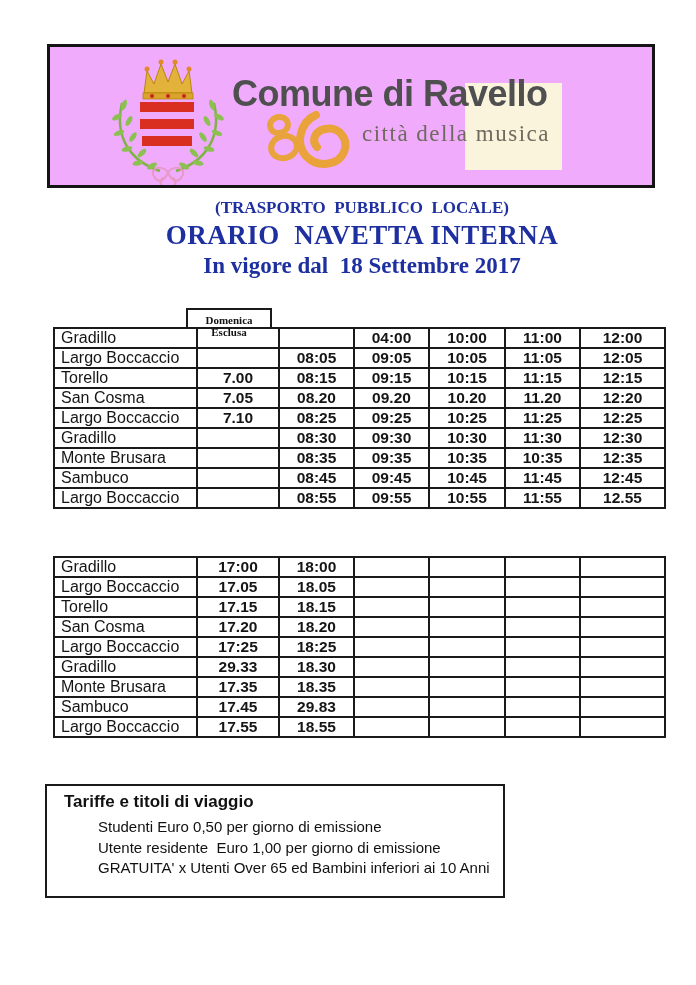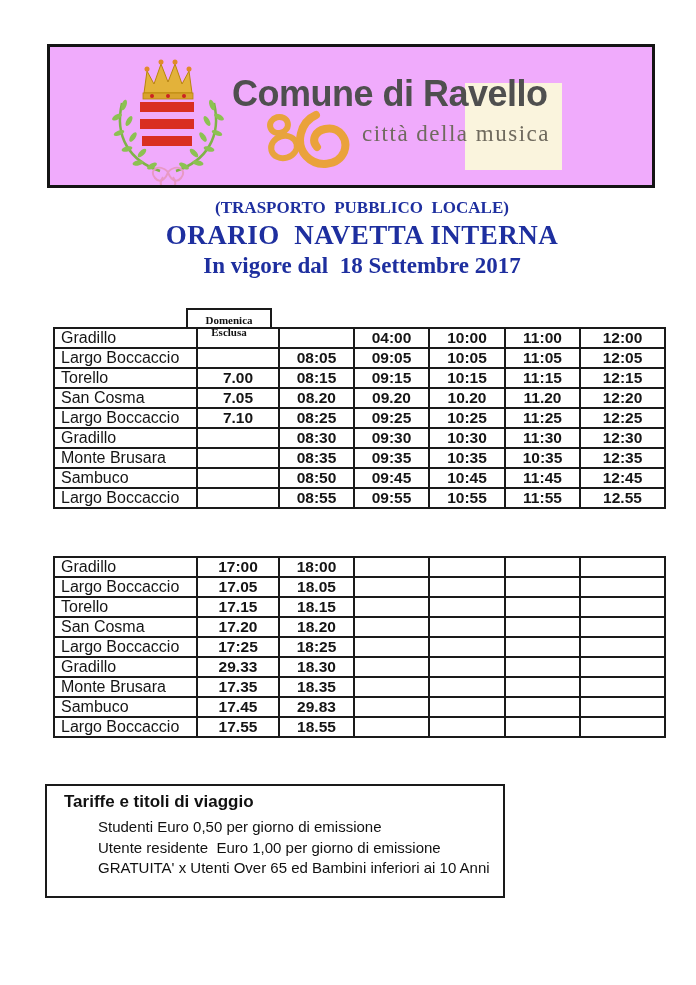--- a/index.html
+++ b/index.html
@@ -179,21 +179,21 @@
           <td class="time"></td>
           <td class="time">08:35</td>
           <td class="time">09:35</td>
           <td class="time">10:35</td>
           <td class="time">10:35</td>
           <td class="time">12:35</td>
         </tr>
         <tr>
           <td class="stop">Sambuco</td>
           <td class="time"></td>
-          <td class="time">08:50</td>
+          <td class="time">08:45</td>
           <td class="time">09:45</td>
           <td class="time">10:45</td>
           <td class="time">11:45</td>
           <td class="time">12:45</td>
         </tr>
         <tr>
           <td class="stop">Largo Boccaccio</td>
           <td class="time"></td>
           <td class="time">08:55</td>
           <td class="time">09:55</td>

